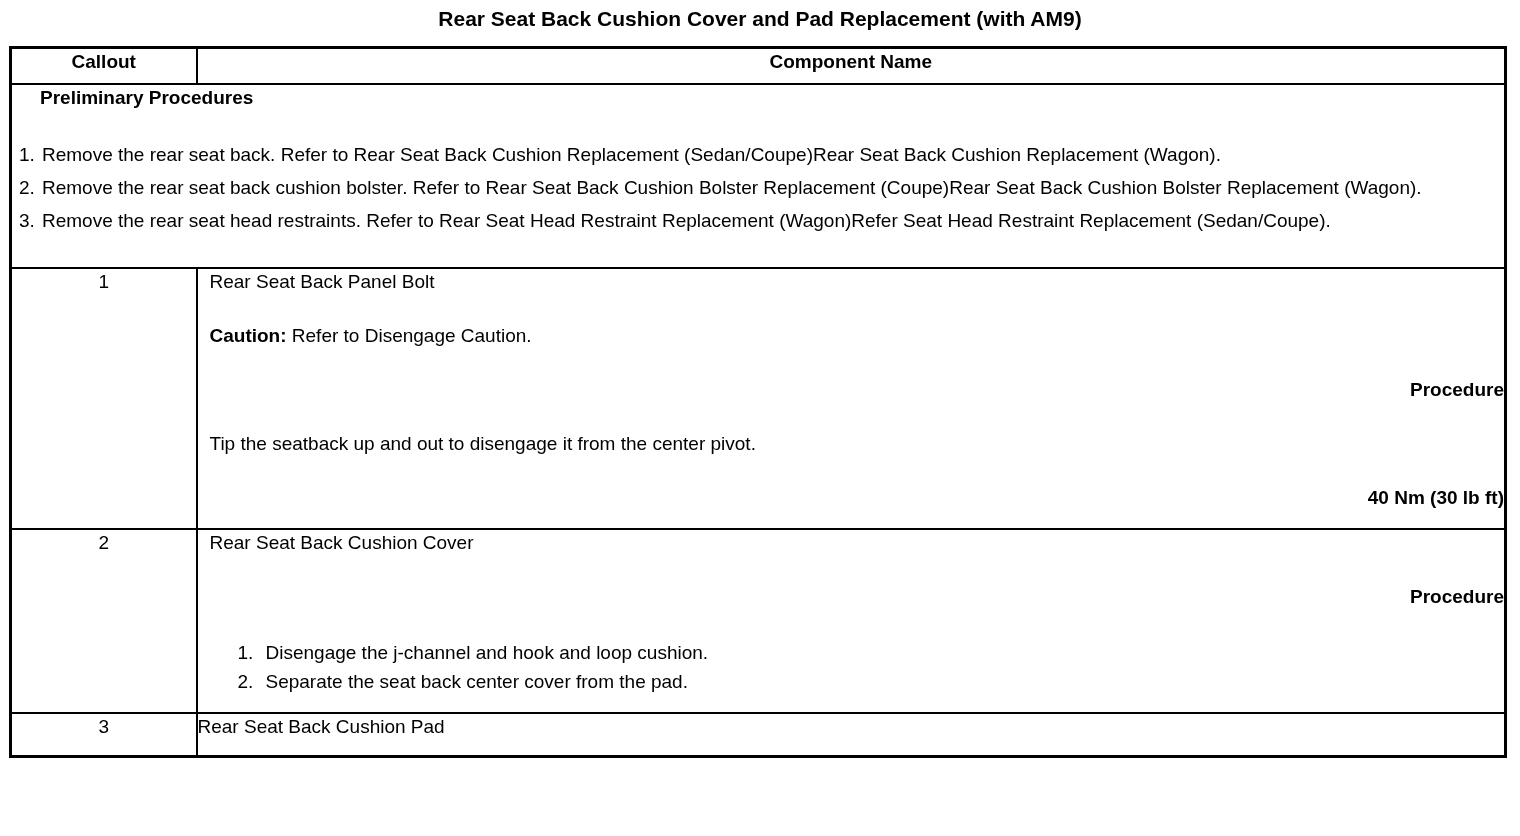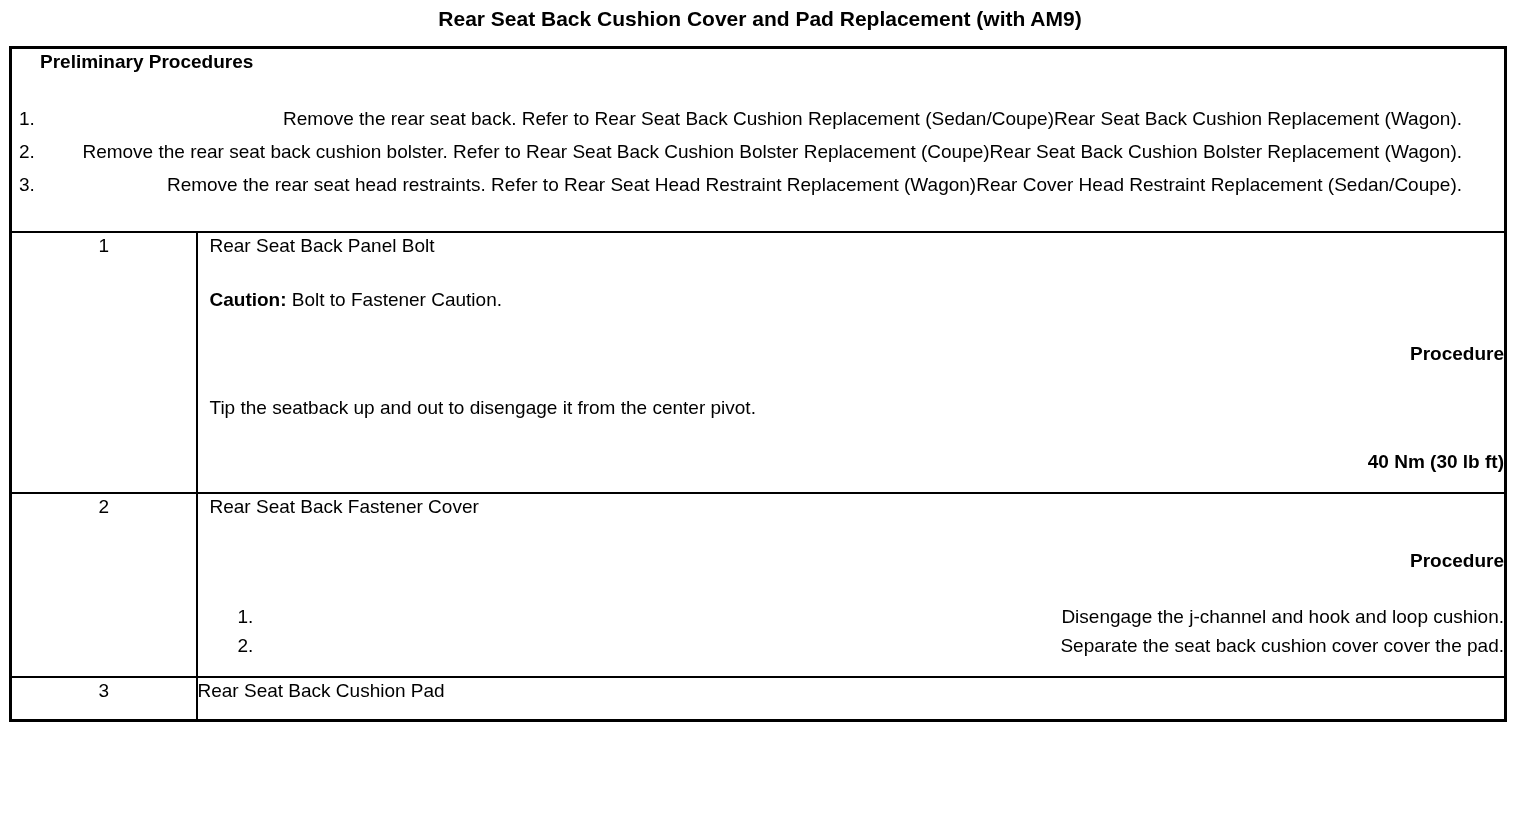--- a/index.html
+++ b/index.html
@@ -62,21 +62,20 @@
   }
   .num-list .li-num {
     width: 30px;
     flex: 0 0 30px;
     text-align: left;
     padding-left: 7px;
   }
   .num-list .li-text {
     flex: 1 1 auto;
     max-width: 1420px;
-    text-align: right;
   }
   td.callout-cell {
     text-align: center;
     vertical-align: middle;
     font-size: 19px;
   }
   td.comp-cell {
     padding: 11px 16px 8px 10px;
   }
   td.comp-cell p { margin: 0 0 29px 12px; }
@@ -104,65 +103,69 @@
 
   <div class="doc-title">Rear Seat Back Cushion Cover and Pad Replacement (with AM9)</div>
 
   <table class="spec-table">
     <colgroup>
       <col class="c-callout">
       <col>
     </colgroup>
 
     <tbody>
+        <tr>
+      <th class="hdr">Callout</th>
+      <th class="hdr">Component Name</th>
+    </tr>
 
     <tr class="r-prelim">
       <td class="prelim-cell" colspan="2">
         <div class="prelim-heading">Preliminary Procedures</div>
         <ol class="num-list">
           <li>
             <span class="li-num">1.</span>
             <span class="li-text">Remove the rear seat back. Refer to Rear Seat Back Cushion Replacement (Sedan/Coupe)Rear Seat Back Cushion Replacement (Wagon).</span>
           </li>
           <li>
             <span class="li-num">2.</span>
             <span class="li-text">Remove the rear seat back cushion bolster. Refer to Rear Seat Back Cushion Bolster Replacement (Coupe)Rear Seat Back Cushion Bolster Replacement (Wagon).</span>
           </li>
           <li>
             <span class="li-num">3.</span>
-            <span class="li-text">Remove the rear seat head restraints. Refer to Rear Seat Head Restraint Replacement (Wagon)Rear Cover Head Restraint Replacement (Sedan/Coupe).</span>
+            <span class="li-text">Remove the rear seat head restraints. Refer to Rear Seat Head Restraint Replacement (Wagon)Refer Seat Head Restraint Replacement (Sedan/Coupe).</span>
           </li>
         </ol>
       </td>
     </tr>
 
     <tr class="r-one">
       <td class="callout-cell">1</td>
       <td class="comp-cell">
         <p>Rear Seat Back Panel Bolt</p>
-        <p><span class="bold">Caution:</span><span> Bolt to Fastener Caution.</span></p>
+        <p><span class="bold">Caution:</span><span> Refer to Disengage Caution.</span></p>
         <p class="bold">Procedure</p>
         <p>Tip the seatback up and out to disengage it from the center pivot.</p>
         <p class="bold">40 Nm (30 lb ft)</p>
       </td>
     </tr>
 
     <tr class="r-two">
       <td class="callout-cell">2</td>
       <td class="comp-cell">
-        <p>Rear Seat Back Fastener Cover</p>
+        <p>Rear Seat Back Cushion Cover</p>
         <p class="bold indent-procedure">Procedure</p>
         <ol class="num-list sub-list">
           <li>
             <span class="li-num">1.</span>
             <span class="li-text">Disengage the j-channel and hook and loop cushion.</span>
           </li>
           <li>
             <span class="li-num">2.</span>
-            <span class="li-text">Separate the seat back cushion cover cover the pad.</span>
+            <span class="li-text">Separate the seat back center cover from the pad.</span>
           </li>
         </ol>
       </td>
     </tr>
 
     <tr class="r-three">
       <td class="callout-cell">3</td>
       <td class="comp-simple">Rear Seat Back Cushion Pad</td>
     </tr>
 

